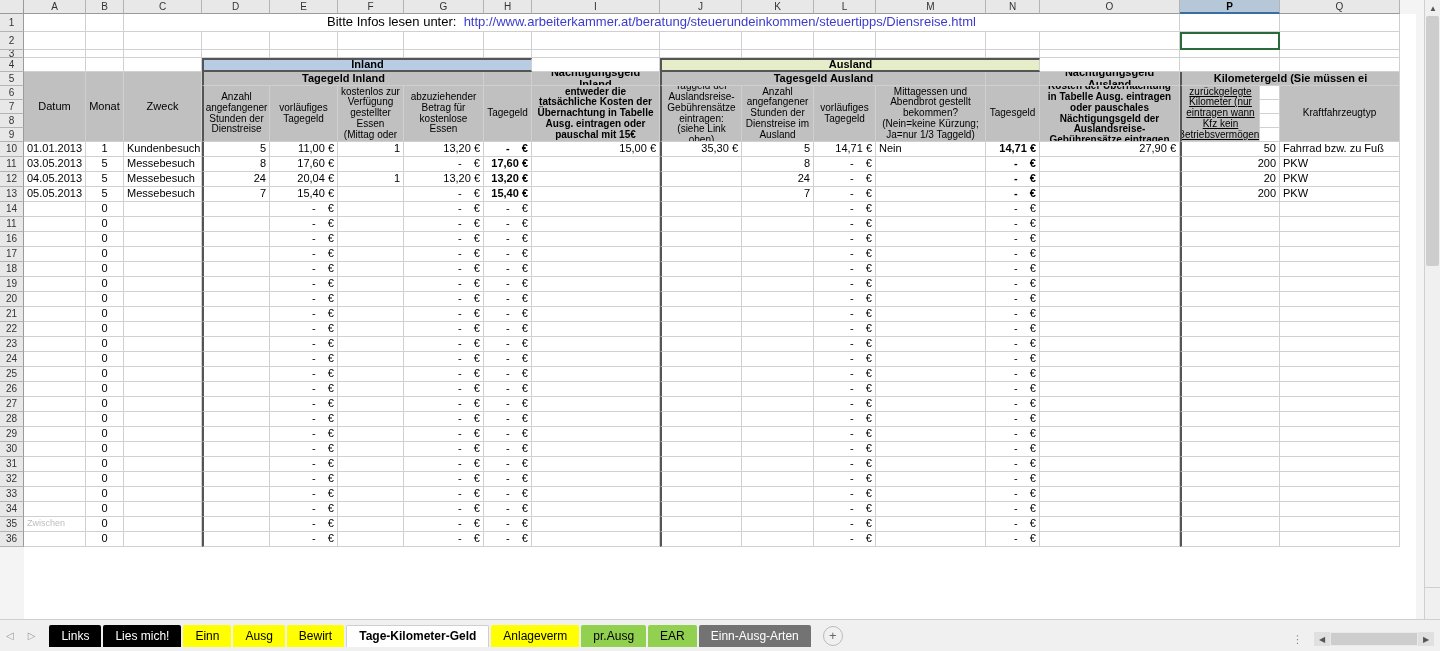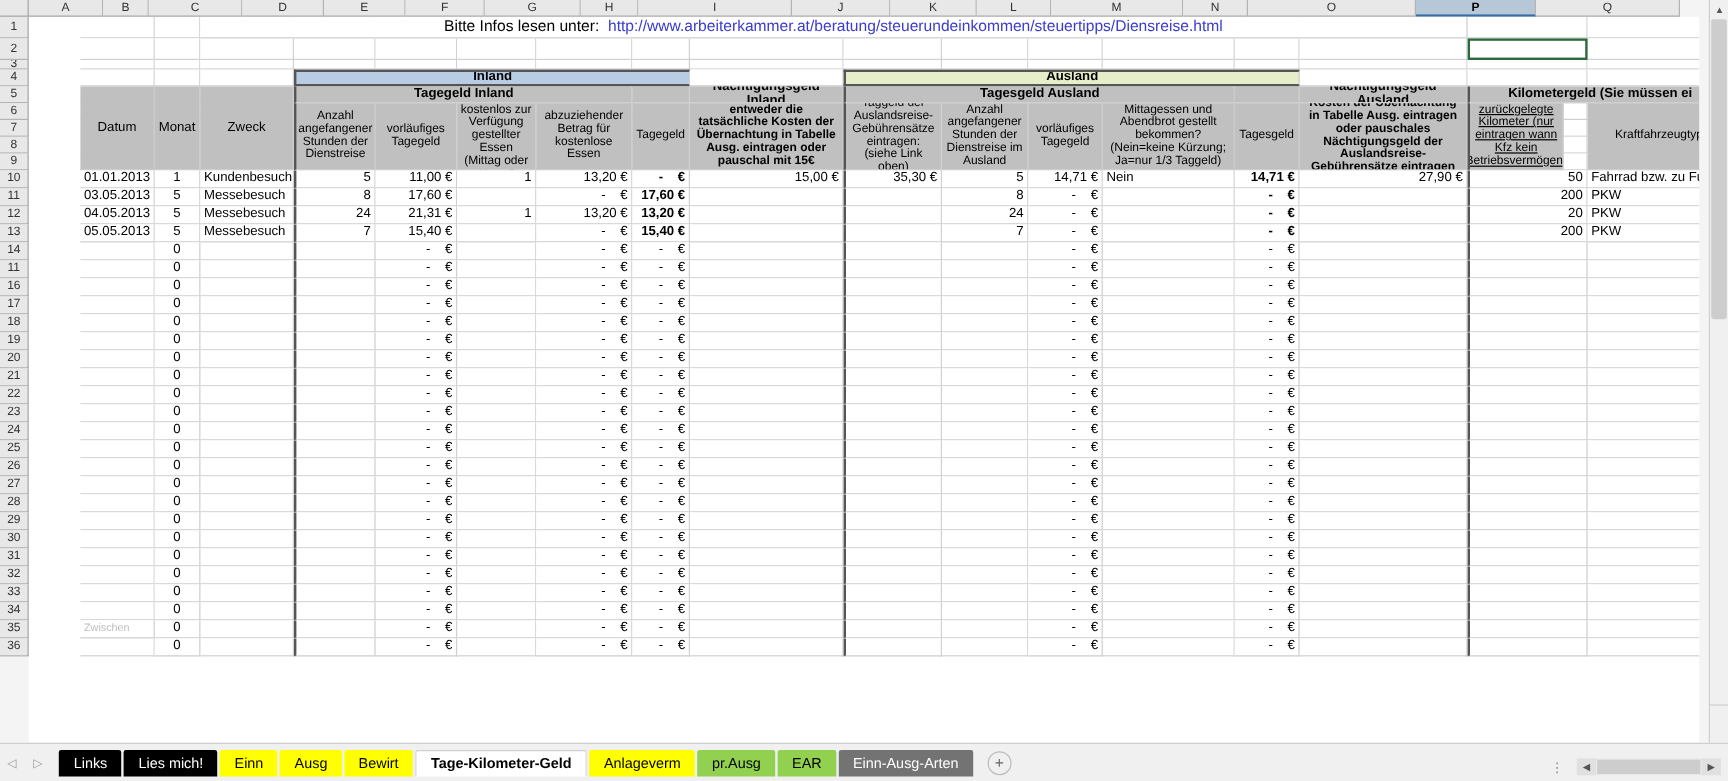--- a/index.html
+++ b/index.html
@@ -28,21 +28,21 @@
 
   
   .rowhdr-col { position:absolute; top:14px; left:0; width:24px; }
   .rowhdr {
     width:24px; background:#e8e8e8; border-right:1px solid #9a9a9a;
     border-bottom:1px solid #b4b4b4; font-size:10px; color:#333;
     text-align:center; overflow:hidden;
   }
 
   
-  .grid-wrap { position:absolute; top:14px; left:24px; width:1392px; height:605px; overflow:hidden; background:#fff;padding-left:43px;}
+  .grid-wrap { position:absolute; top:14px; left:24px; width:1392px; height:605px; overflow:hidden; background:#fff;}
   .grid { position:relative; width:1392px; }
   .cell {
     position:absolute; overflow:hidden; border-right:1px solid #d0d0d0;
     border-bottom:1px solid #d0d0d0; background:#fff; padding:0 3px;
     display:flex; align-items:center; font-size:11px; color:#000;
     white-space:pre-wrap; line-height:1.08;
   }
   .c-center { justify-content:center; text-align:center; }
   .c-right { justify-content:flex-end; text-align:right; }
   .c-left { justify-content:flex-start; text-align:left; }
@@ -827,21 +827,21 @@
         <div class="cell c-right" style="left: 790px; top: 143px; width: 62px; height: 15px;">-    €</div>
         <div class="cell c-left" style="left: 852px; top: 143px; width: 110px; height: 15px;"></div>
         <div class="cell c-right bold" style="left: 962px; top: 143px; width: 54px; height: 15px;">-    €</div>
         <div class="cell c-right" style="left: 1016px; top: 143px; width: 140px; height: 15px;"></div>
         <div class="cell c-right thickleft" style="left: 1156px; top: 143px; width: 100px; height: 15px;">200</div>
         <div class="cell c-left" style="left: 1256px; top: 143px; width: 120px; height: 15px;">PKW</div>
         <div class="cell c-left" style="left: 0px; top: 158px; width: 62px; height: 15px;">04.05.2013</div>
         <div class="cell c-center" style="left: 62px; top: 158px; width: 38px; height: 15px;">5</div>
         <div class="cell c-left" style="left: 100px; top: 158px; width: 78px; height: 15px;">Messebesuch</div>
         <div class="cell c-right thickleft" style="left: 178px; top: 158px; width: 68px; height: 15px;">24</div>
-        <div class="cell c-right" style="left: 246px; top: 158px; width: 68px; height: 15px;">21,31 €</div>
+        <div class="cell c-right" style="left: 246px; top: 158px; width: 68px; height: 15px;">20,04 €</div>
         <div class="cell c-right" style="left: 314px; top: 158px; width: 66px; height: 15px;">1</div>
         <div class="cell c-right" style="left: 380px; top: 158px; width: 80px; height: 15px;">13,20 €</div>
         <div class="cell c-right bold" style="left: 460px; top: 158px; width: 48px; height: 15px;">13,20 €</div>
         <div class="cell c-right" style="left: 508px; top: 158px; width: 128px; height: 15px;"></div>
         <div class="cell c-right thickleft" style="left: 636px; top: 158px; width: 82px; height: 15px;"></div>
         <div class="cell c-right" style="left: 718px; top: 158px; width: 72px; height: 15px;">24</div>
         <div class="cell c-right" style="left: 790px; top: 158px; width: 62px; height: 15px;">-    €</div>
         <div class="cell c-left" style="left: 852px; top: 158px; width: 110px; height: 15px;"></div>
         <div class="cell c-right bold" style="left: 962px; top: 158px; width: 54px; height: 15px;">-    €</div>
         <div class="cell c-right" style="left: 1016px; top: 158px; width: 140px; height: 15px;"></div>

